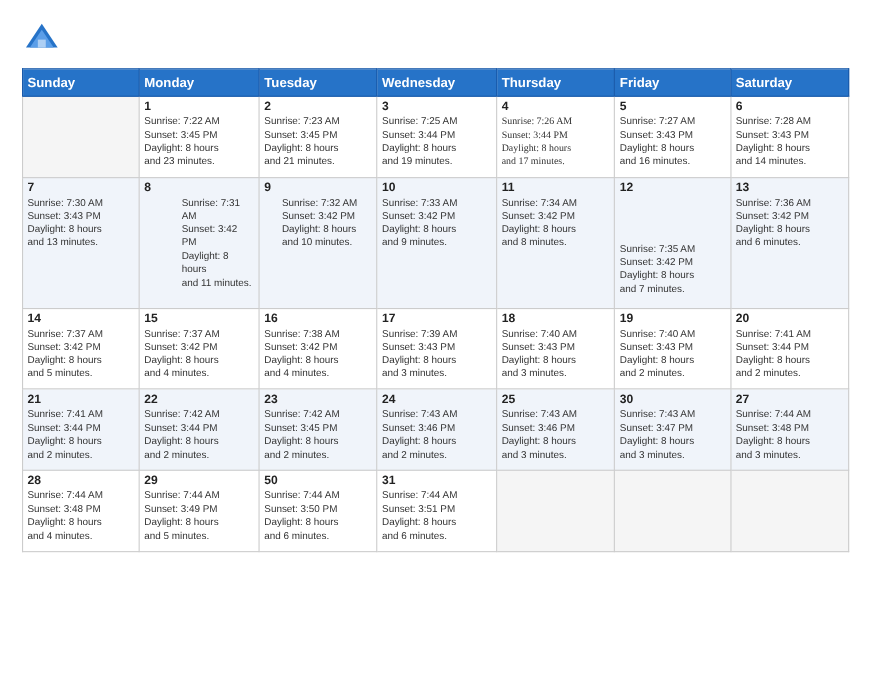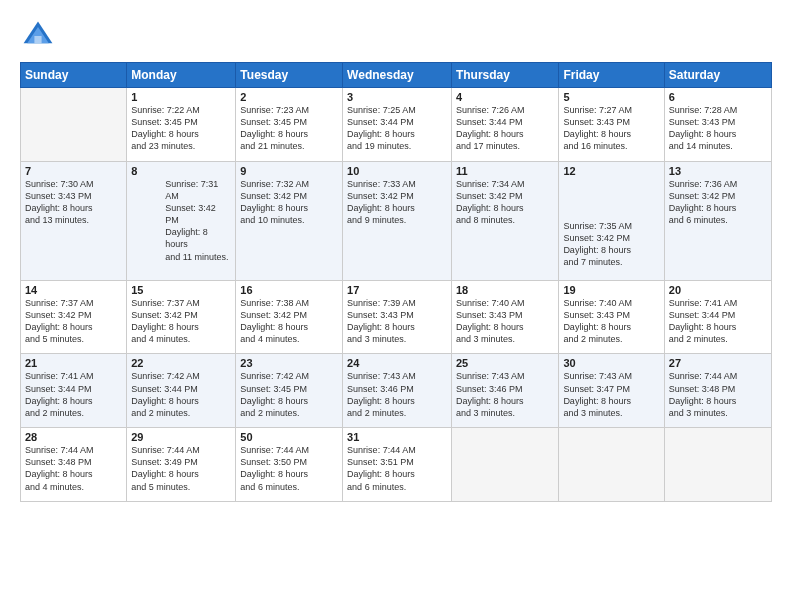--- a/index.html
+++ b/index.html
@@ -156,21 +156,21 @@
           </td>
           <td>
             <span class="day-num">3</span>
             <div class="cell-info" style="white-space: pre-line;">Sunrise: 7:25 AM
 Sunset: 3:44 PM
 Daylight: 8 hours
 and 19 minutes.</div>
           </td>
           <td>
             <span class="day-num">4</span>
-            <div class="cell-info" style="white-space: pre-line;">Sunrise: 7:26 AM
+            <div class="cell-info" style="white-space: pre-line; font-family: Liberation Serif, serif;">Sunrise: 7:26 AM
 Sunset: 3:44 PM
 Daylight: 8 hours
 and 17 minutes.</div>
           </td>
           <td>
             <span class="day-num">5</span>
             <div class="cell-info" style="white-space: pre-line;">Sunrise: 7:27 AM
 Sunset: 3:43 PM
 Daylight: 8 hours
 and 16 minutes.</div>
@@ -193,21 +193,21 @@
           </td>
           <td>
             <span class="day-num">8</span>
             <div class="cell-info" style="white-space: pre-line; margin-left: 34px;">Sunrise: 7:31 AM
 Sunset: 3:42 PM
 Daylight: 8 hours
 and 11 minutes.</div>
           </td>
           <td>
             <span class="day-num">9</span>
-            <div class="cell-info" style="white-space: pre-line;">Sunrise: 7:32 AM
+            <div class="cell-info" style="white-space: pre-line; margin-left: 16px;">Sunrise: 7:32 AM
 Sunset: 3:42 PM
 Daylight: 8 hours
 and 10 minutes.</div>
           </td>
           <td>
             <span class="day-num">10</span>
             <div class="cell-info" style="white-space: pre-line;">Sunrise: 7:33 AM
 Sunset: 3:42 PM
 Daylight: 8 hours
 and 9 minutes.</div>

